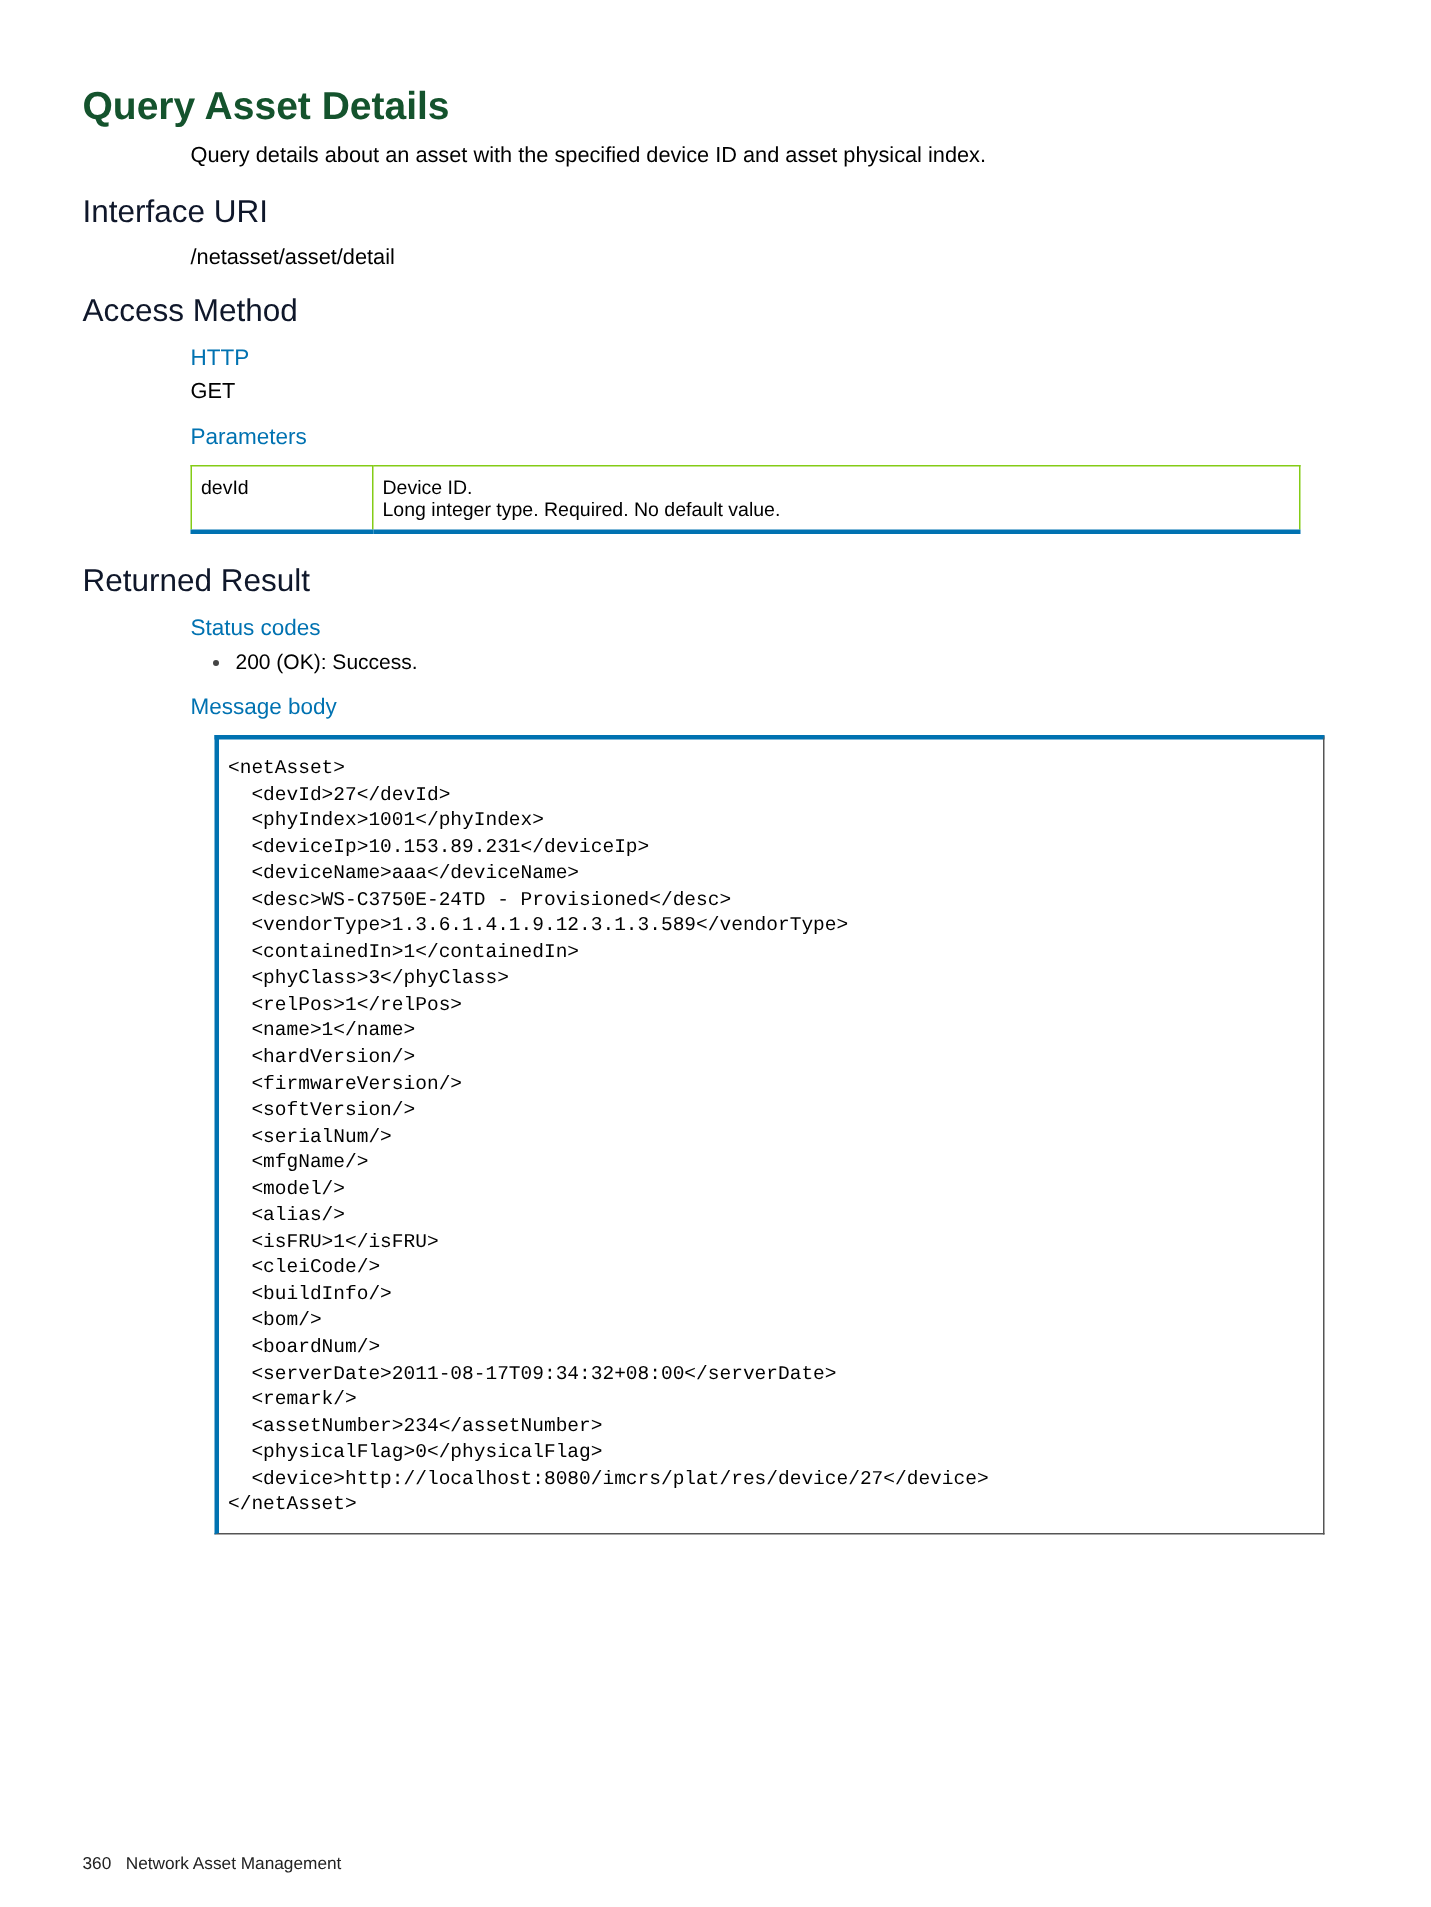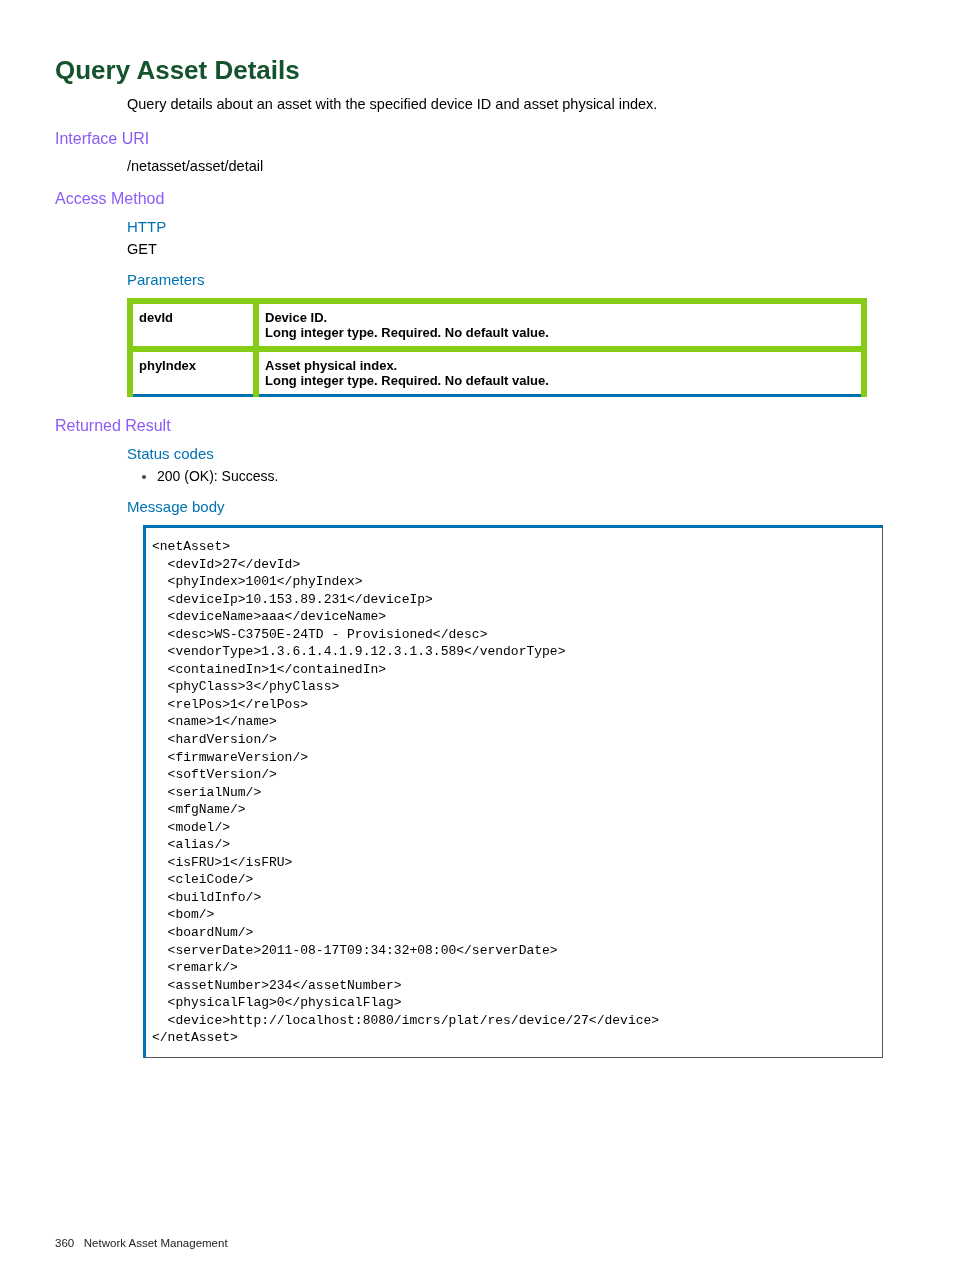--- a/index.html
+++ b/index.html
@@ -18,22 +18,22 @@
     font-size: 26px;
     font-weight: 700;
     margin-bottom: 10px;
   }
   .description {
     margin-left: 72px;
     font-size: 14.5px;
     margin-bottom: 18px;
   }
   .h2 {
-    color: #8b5cf6;
-    font-size: 16px;
+    color: #0f172a;
+    font-size: 21px;
     font-weight: 300;
     margin-top: 16px;
     margin-bottom: 10px;
   }
   .h3 {
     color: #0072b1;
     font-size: 15px;
     font-weight: 400;
     margin-left: 72px;
     margin-bottom: 6px;
@@ -45,26 +45,26 @@
     margin-bottom: 14px;
   }
   table.params {
     border-collapse: collapse;
     margin-left: 72px;
     width: 740px;
     margin-top: 10px;
     margin-bottom: 20px;
   }
   table.params td, table.params th {
-    border: 6px solid #84cc16;
+    border: 1px solid #84cc16;
     font-size: 13px;
     padding: 6px 6px;
     text-align: left;
     vertical-align: top;
-    font-weight: bold;
+    font-weight: normal;
   }
   table.params tr.headrow td {
     font-weight: bold;
     border-top: 3px solid #0072b1;
   }
   table.params tr:last-child td {
     border-bottom: 3px solid #0072b1;
   }
   .col-name { width: 108px; }
   ul.bullets {
@@ -112,25 +112,20 @@
 <div class="indented">GET</div>
 
 <div class="h3">Parameters</div>
 <table class="params">
   <tbody>
   <tr>
     <td class="col-name">devId</td>
     <td style="white-space:pre-line">Device ID.
 Long integer type. Required. No default value.</td>
   </tr>
-  <tr>
-    <td class="col-name">phyIndex</td>
-    <td style="white-space:pre-line">Asset physical index.
-Long integer type. Required. No default value.</td>
-  </tr>
 </tbody>
   </table>
 
 <div class="h2">Returned Result</div>
 <div class="h3">Status codes</div>
 <ul class="bullets">
   <li>200 (OK): Success.</li>
 </ul>
 
 <div class="h3">Message body</div>

